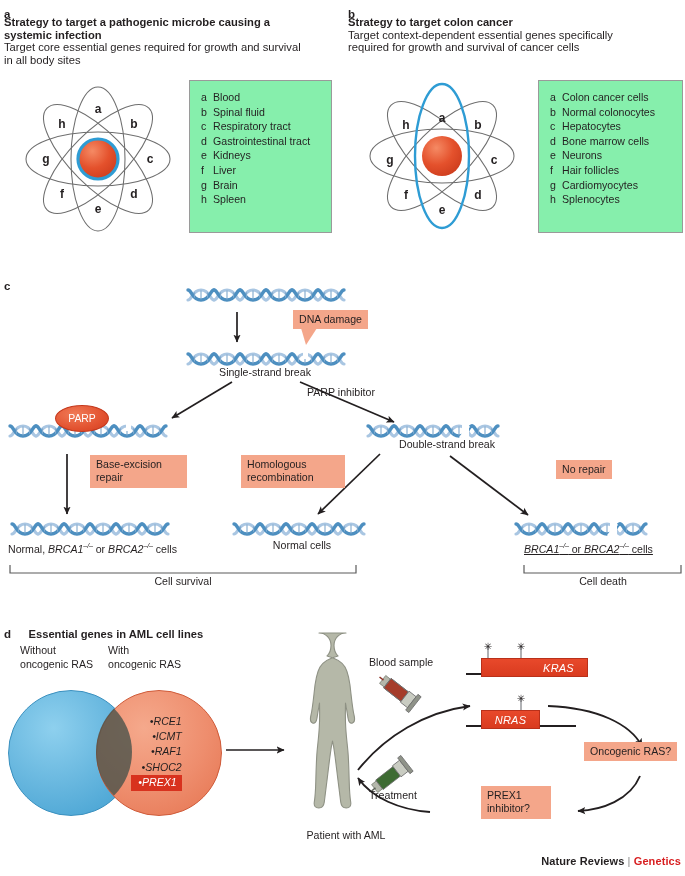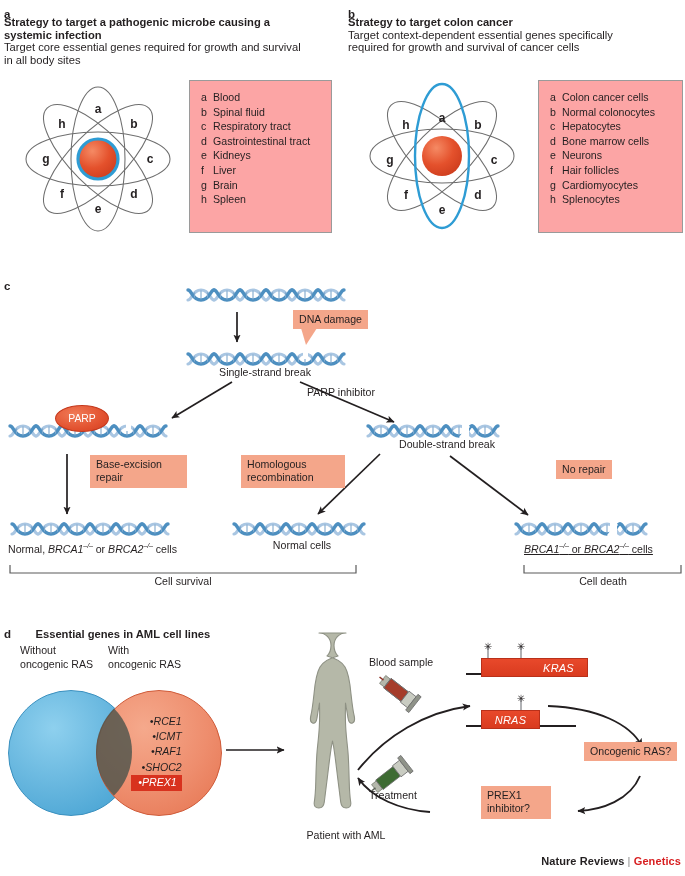--- a/index.html
+++ b/index.html
@@ -12,21 +12,21 @@
   .fig{position:absolute;left:0;top:0;width:685px;height:876px;}
   .abs{position:absolute;}
 
   
   .panel-letter{font-weight:bold;font-size:11.5px;line-height:12px;color:#231f20;}
   .panel-title{font-weight:bold;font-size:11.2px;line-height:12.6px;color:#231f20;}
   .panel-sub{font-size:11.2px;line-height:12.6px;color:#231f20;}
 
   
   .legend-box{
-    border:1px solid #9a9a9a;background:#fca5a5;
+    border:1px solid #9a9a9a;background:#86efac;
     box-sizing:border-box;padding:9px 10px 6px 11px;
   }
   .legend-row{font-size:10.6px;line-height:14.6px;white-space:nowrap;}
   .legend-key{display:inline-block;width:12px;}
 
   
   .petal-label{
     font-weight:bold;font-size:12px;color:#231f20;
     position:absolute;transform:translate(-50%,-50%);
   }
@@ -311,21 +311,21 @@
   <div class="abs t-c" style="left:302px;top:539px;">Normal cells</div>
   <div class="abs t" style="left:524px;top:539px;text-decoration:underline;">
     <span class="ital">BRCA1</span><span class="sup ital">–/–</span><span> or </span><span class="ital">BRCA2</span><span class="sup ital">–/–</span><span> cells</span>
   </div>
 
   <div class="abs t-c" style="left:183px;top:575px;">Cell survival</div>
   <div class="abs t-c" style="left:603px;top:575px;">Cell death</div>
 
   <div class="abs" style="left:4px;top:624px;">
     <span class="panel-letter">d</span>
-    <span class="panel-title" style="margin-left:20px;">Essential genes in AML cell lines</span>
+    <span class="panel-title" style="margin-left:13px;">Essential genes in AML cell lines</span>
   </div>
 
   <div class="abs t" style="left:20px;top:644px;line-height:13.6px;">
     <div>Without</div>
     <div>oncogenic RAS</div>
   </div>
   <div class="abs t" style="left:108px;top:644px;line-height:13.6px;">
     <div>With</div>
     <div>oncogenic RAS</div>
   </div>

